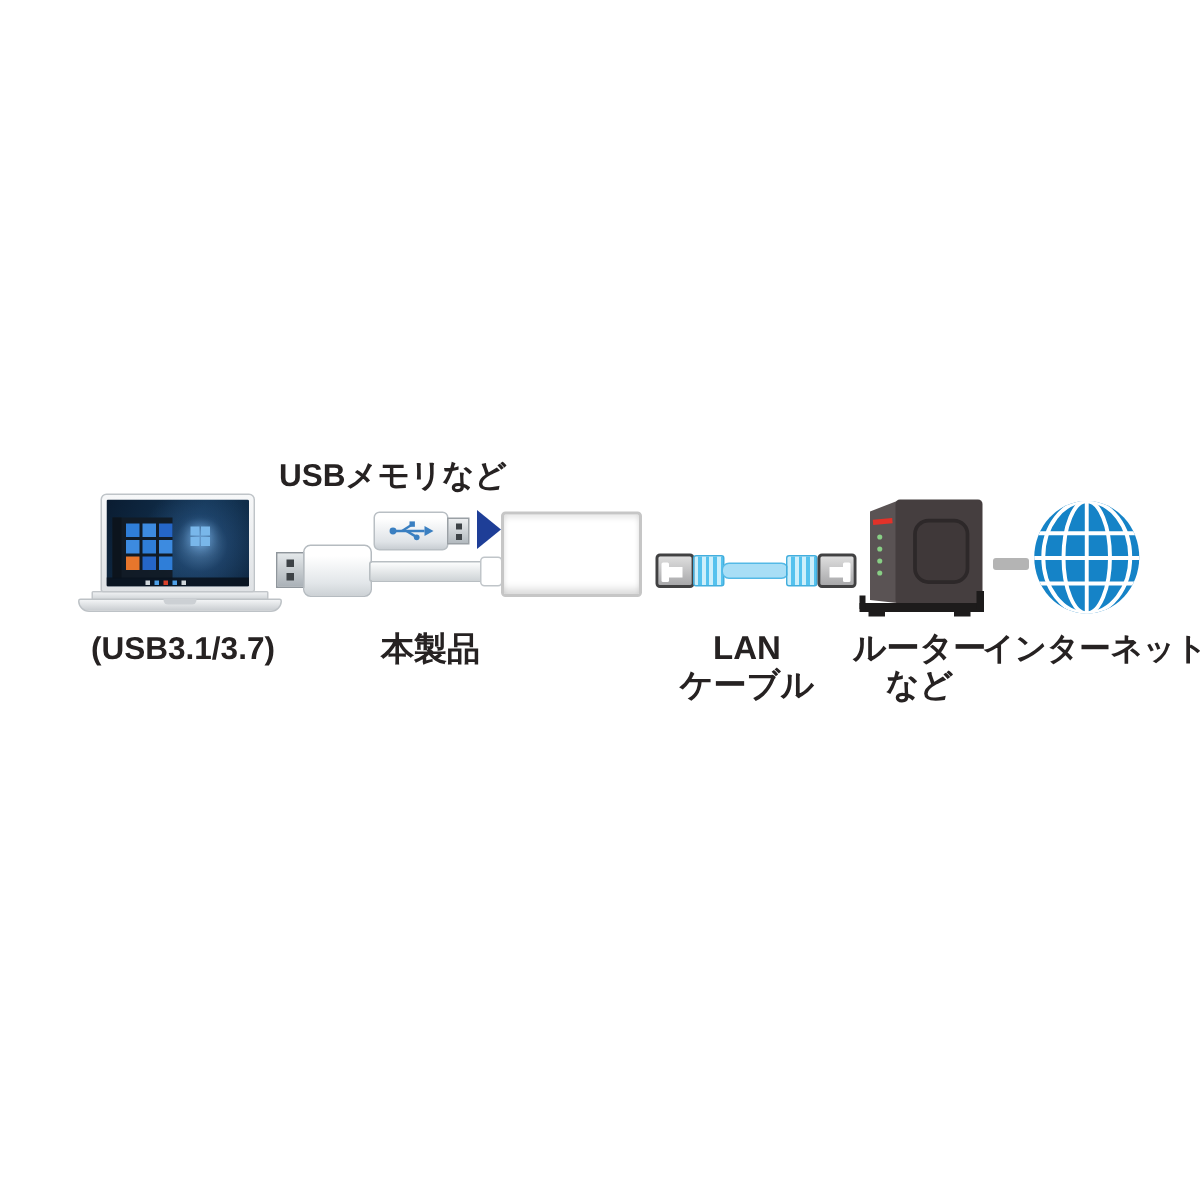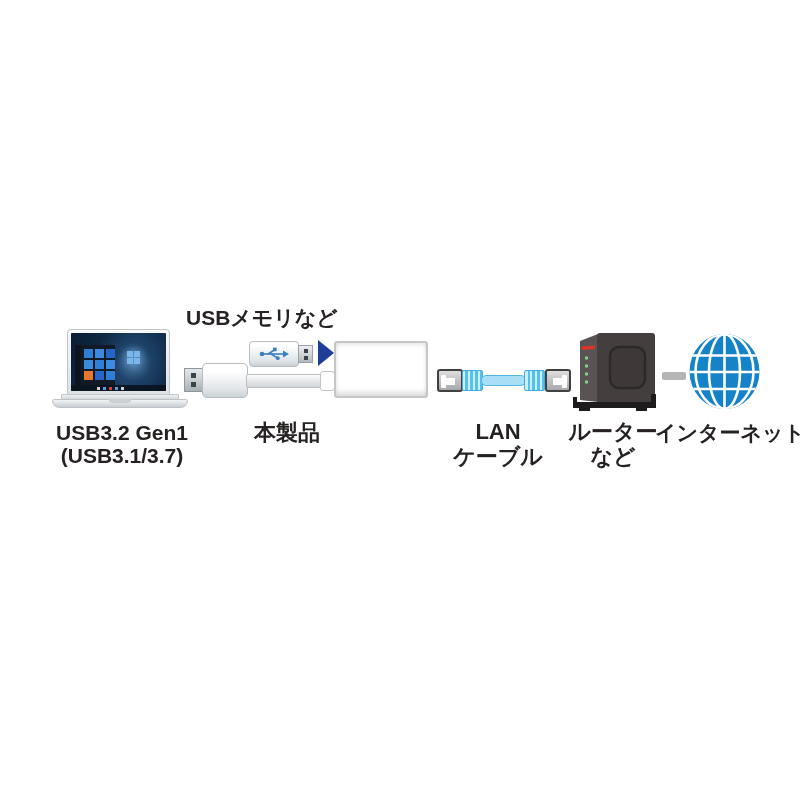--- a/index.html
+++ b/index.html
@@ -227,17 +227,16 @@
       <ellipse cx="36.5" cy="38.5" rx="15.5" ry="37.5"></ellipse>
       <ellipse cx="36.5" cy="38.5" rx="29" ry="37.5"></ellipse>
       <line x1="0" y1="22.5" x2="73" y2="22.5"></line>
       <line x1="0" y1="39" x2="73" y2="39"></line>
       <line x1="0" y1="56" x2="73" y2="56"></line>
     </g>
   </svg>
   <div class="abs internet-label lbl">インターネット</div>
 
   <div class="abs pc-label lbl">
-    <div>USB3.2 Gen1</div>
     <div>(USB3.1/3.7)</div>
   </div>
 
 </div>
 
 </body></html>

